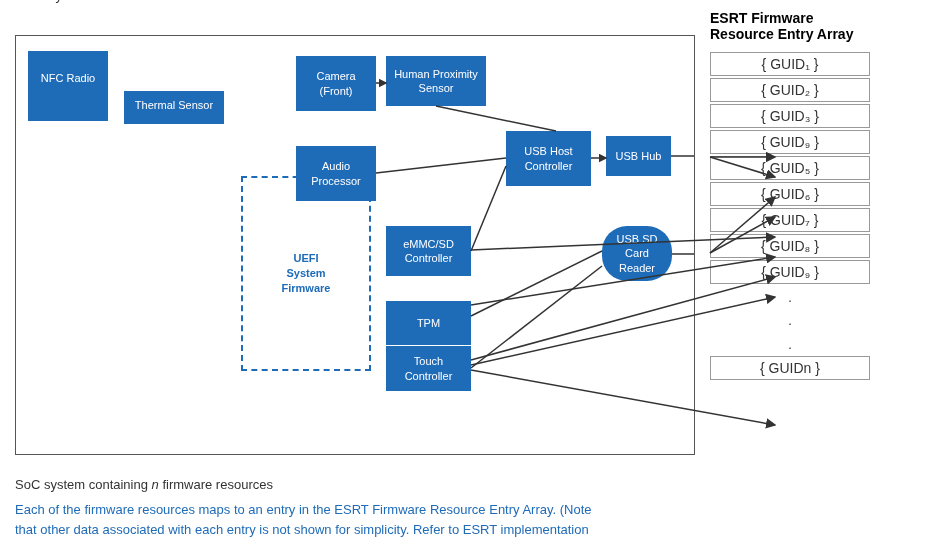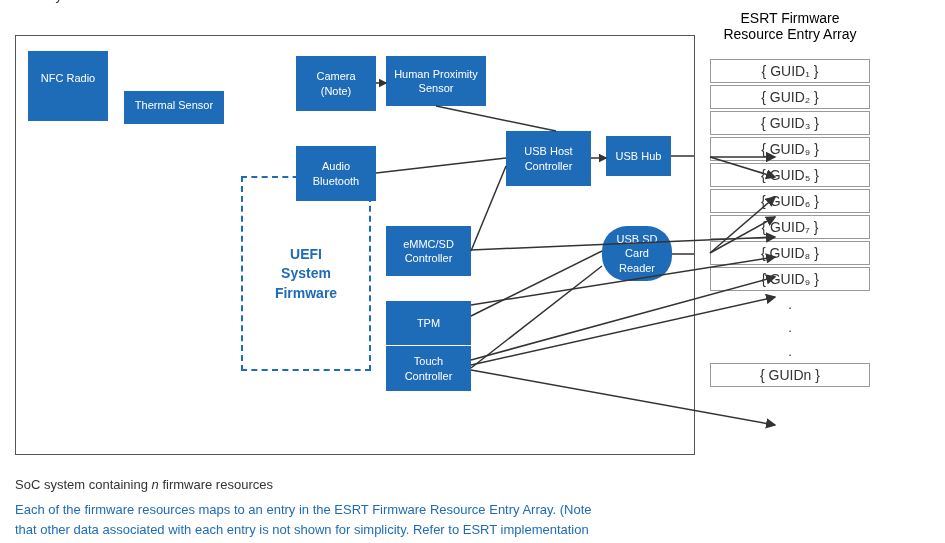--- a/index.html
+++ b/index.html
@@ -58,24 +58,24 @@
     
     .esrt-panel {
       position: absolute;
       right: 10px;
       top: 25px;
       width: 155px;
     }
 
     .esrt-title {
       font-size: 14px;
-      font-weight: normal;
-      text-align: center;
+      font-weight: bold;
+      text-align: left;
       color: #000;
-      margin-bottom: 17px;
+      margin-bottom: 10px;
     }
 
     .guid-row {
       border: 1px solid #999;
       text-align: center;
       font-size: 14px;
       padding: 3px 5px;
       margin-bottom: 2px;
       color: #333;
       background: #fff;
@@ -143,33 +143,33 @@
         </div>
         <div class="blue-box" style="width:100px; height:28px;">
           <span>GPS Sensor</span>
         </div>
         <div class="blue-box" style="width:100px; height:28px;">
           <span>Thermal Sensor</span>
         </div>
       </div>
 
       <div class="dashed-box" style="left:225px; top:140px; width:130px; height:195px;">
-        <div style="position:absolute; top:50%; left:50%; transform:translate(-50%,-50%); text-align:center; font-size:14px; color:#1e6bb8; font-weight:bold; line-height:1.4;">UEFI System Firmware</div>
+        <div style="position:absolute; top:50%; left:50%; transform:translate(-50%,-50%); text-align:center; font-size:11px; color:#1e6bb8; font-weight:bold; line-height:1.4;">UEFI System Firmware</div>
       </div>
 
       <div class="blue-box" style="left:280px; top:20px; width:80px; height:55px;">
-        <span>Camera (Note)</span>
+        <span>Camera (Front)</span>
       </div>
 
       <div class="blue-box" style="left:370px; top:20px; width:100px; height:50px;text-align:center;">
         <span>Human Proximity Sensor</span>
       </div>
 
       <div class="blue-box" style="left:280px; top:110px; width:80px; height:55px;">
-        <span>Audio Bluetooth</span>
+        <span>Audio Processor</span>
       </div>
 
       <div class="blue-box" style="left:370px; top:190px; width:85px; height:50px;justify-content:flex-end;">
         <span>eMMC/SD Controller</span>
       </div>
 
       <div class="blue-box" style="left:370px; top:265px; width:85px; height:44px;">
         <span>TPM</span>
       </div>
 

